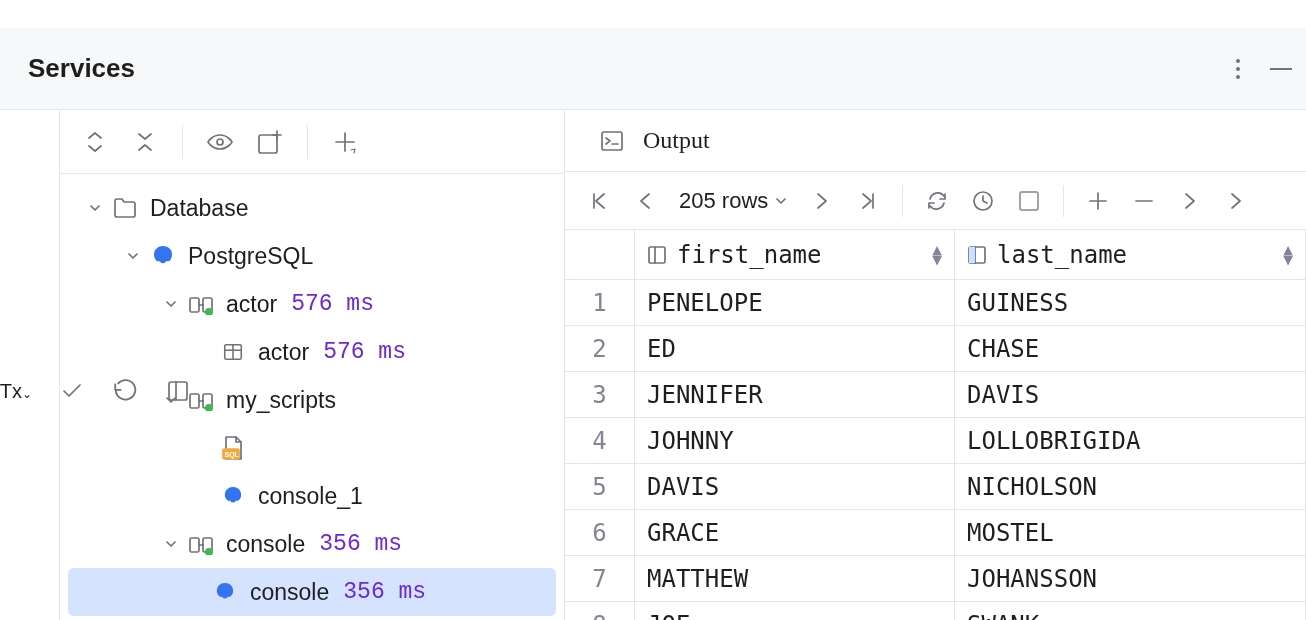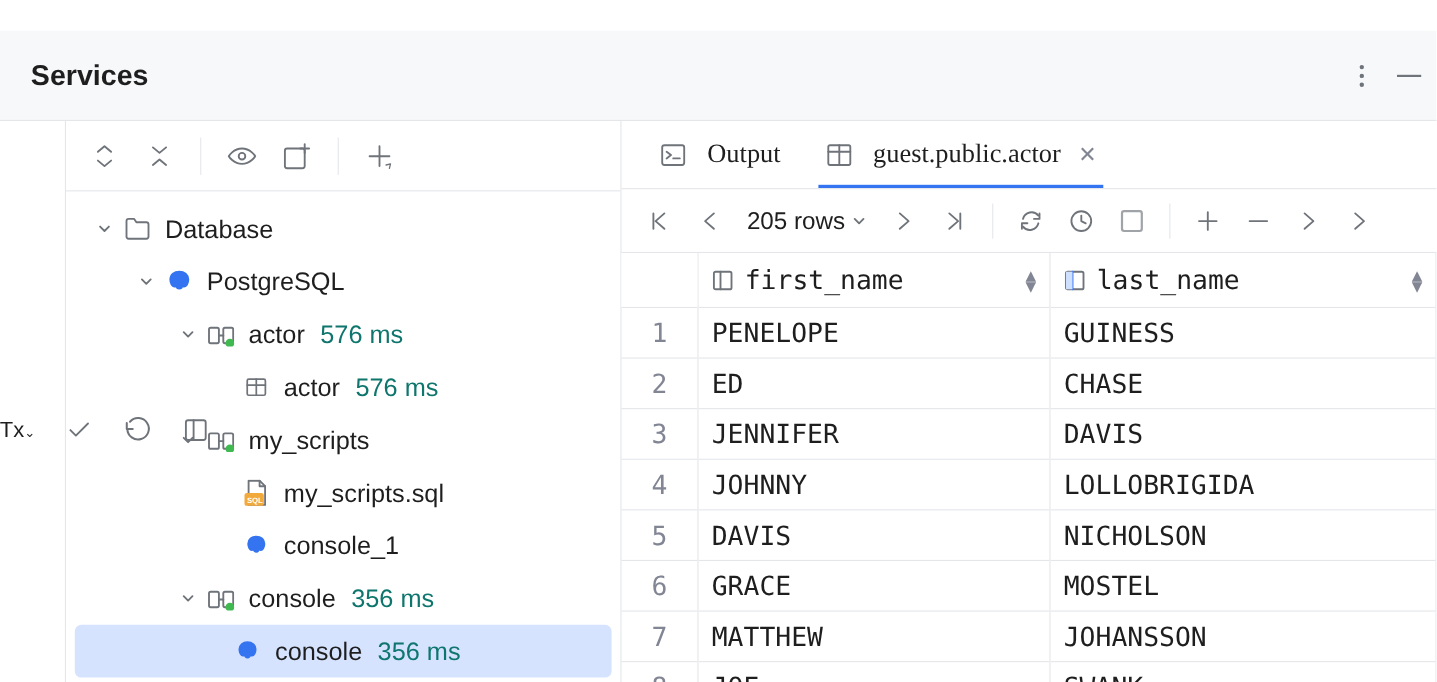--- a/index.html
+++ b/index.html
@@ -54,21 +54,21 @@
 
   .tree { flex:1; overflow:auto; padding-top: 10px; font-size: 23px; }
   .tree-row {
     display:flex; align-items:center; height:48px; padding-left: 18px; gap: 6px;
     white-space:nowrap; cursor:default;
   }
   .tree-row.selected { background:#d5e3ff; border-radius:6px; margin: 0 8px; padding-left:10px;}
   .tw { display:inline-flex; align-items:center; justify-content:center; width:22px; height:22px; color:#6f737a; cursor:pointer; }
   .indent { display:inline-block; }
   .tree-label { color:#1e1e1e; }
-  .tree-meta  { color:#0f766e; margin-left:8px; }
+  .tree-meta  { color:#6d28d9; margin-left:8px;font-family:Liberation Mono, monospace; }
   .ico { width:26px; height:26px; display:inline-flex; align-items:center; justify-content:center; margin-right:6px; }
 
   
   .content { flex:1; display:flex; flex-direction:column; min-width:0; }
   .tabs {
     height:64px; display:flex; align-items:flex-end; gap:28px; padding: 0 28px;
   }
   .tab { display:flex; align-items:center; gap:12px; padding: 14px 6px; font-size:24px; color:#1e1e1e; cursor:pointer; border-bottom:3px solid transparent;font-family:Liberation Serif, serif; }
   .tab.active { border-bottom-color:#3574f0; }
   .tab-close { color:#818594; font-size:20px; cursor:pointer; margin-left:4px;}
@@ -269,21 +269,20 @@
         <div class="tree-row">
           <span class="indent" style="width:136px"></span>
           <span class="ico">
               <svg width="22" height="24" viewBox="0 0 22 24">
                 <path d="M4 1h10l5 5v17H4z"></path>
                 <path d="M14 1v5h5"></path>
                 <rect class="orange-fill" x="1" y="13" width="16" height="10" rx="1.5"></rect>
                 <text x="2.5" y="21" font-size="7" font-family="Arial" fill="#fff" stroke="none" font-weight="700">SQL</text>
               </svg>
             </span>
-          <span class="tree-label">my_scripts.sql</span>
         </div>
 
         <div class="tree-row">
           <span class="indent" style="width:136px"></span>
           <span class="ico">
               <svg width="20" height="20" viewBox="0 0 24 24">
                 <path class="blue-fill" d="M12 2c5 0 9 3 9 8 0 4-2 7-4 7-1 0-2-1-2-2 0 2-1 4-3 4s-3-2-3-4c0 1-1 2-2 2-2 0-4-3-4-7 0-5 4-8 9-8z"></path>
               </svg>
             </span>
           <span class="tree-label">console_1</span>
@@ -324,30 +323,20 @@
     <div class="content">
       <div class="tabs">
         <div class="tab">
           <span class="ico">
               <svg width="24" height="22" viewBox="0 0 24 22">
                 <rect x="2" y="2" width="20" height="18" rx="2"></rect>
                 <path d="M6 8l4 3-4 3M12 14h6"></path>
               </svg>
             </span>
           <span>Output</span>
-        </div>
-        <div class="tab active">
-          <span class="ico">
-              <svg width="24" height="22" viewBox="0 0 24 22">
-                <rect x="2" y="2" width="20" height="18" rx="1.5"></rect>
-                <path d="M2 8h20M12 2v18"></path>
-              </svg>
-            </span>
-          <span>guest.public.actor</span>
-          <span class="tab-close">✕</span>
         </div>
       </div>
       <div class="tabrow-border"></div>
 
       <div class="table-toolbar">
         <div class="ttb-btn">
             <svg width="22" height="22" viewBox="0 0 22 22">
               <path d="M6 4v14M16 4l-8 7 8 7"></path>
             </svg>
           </div>

